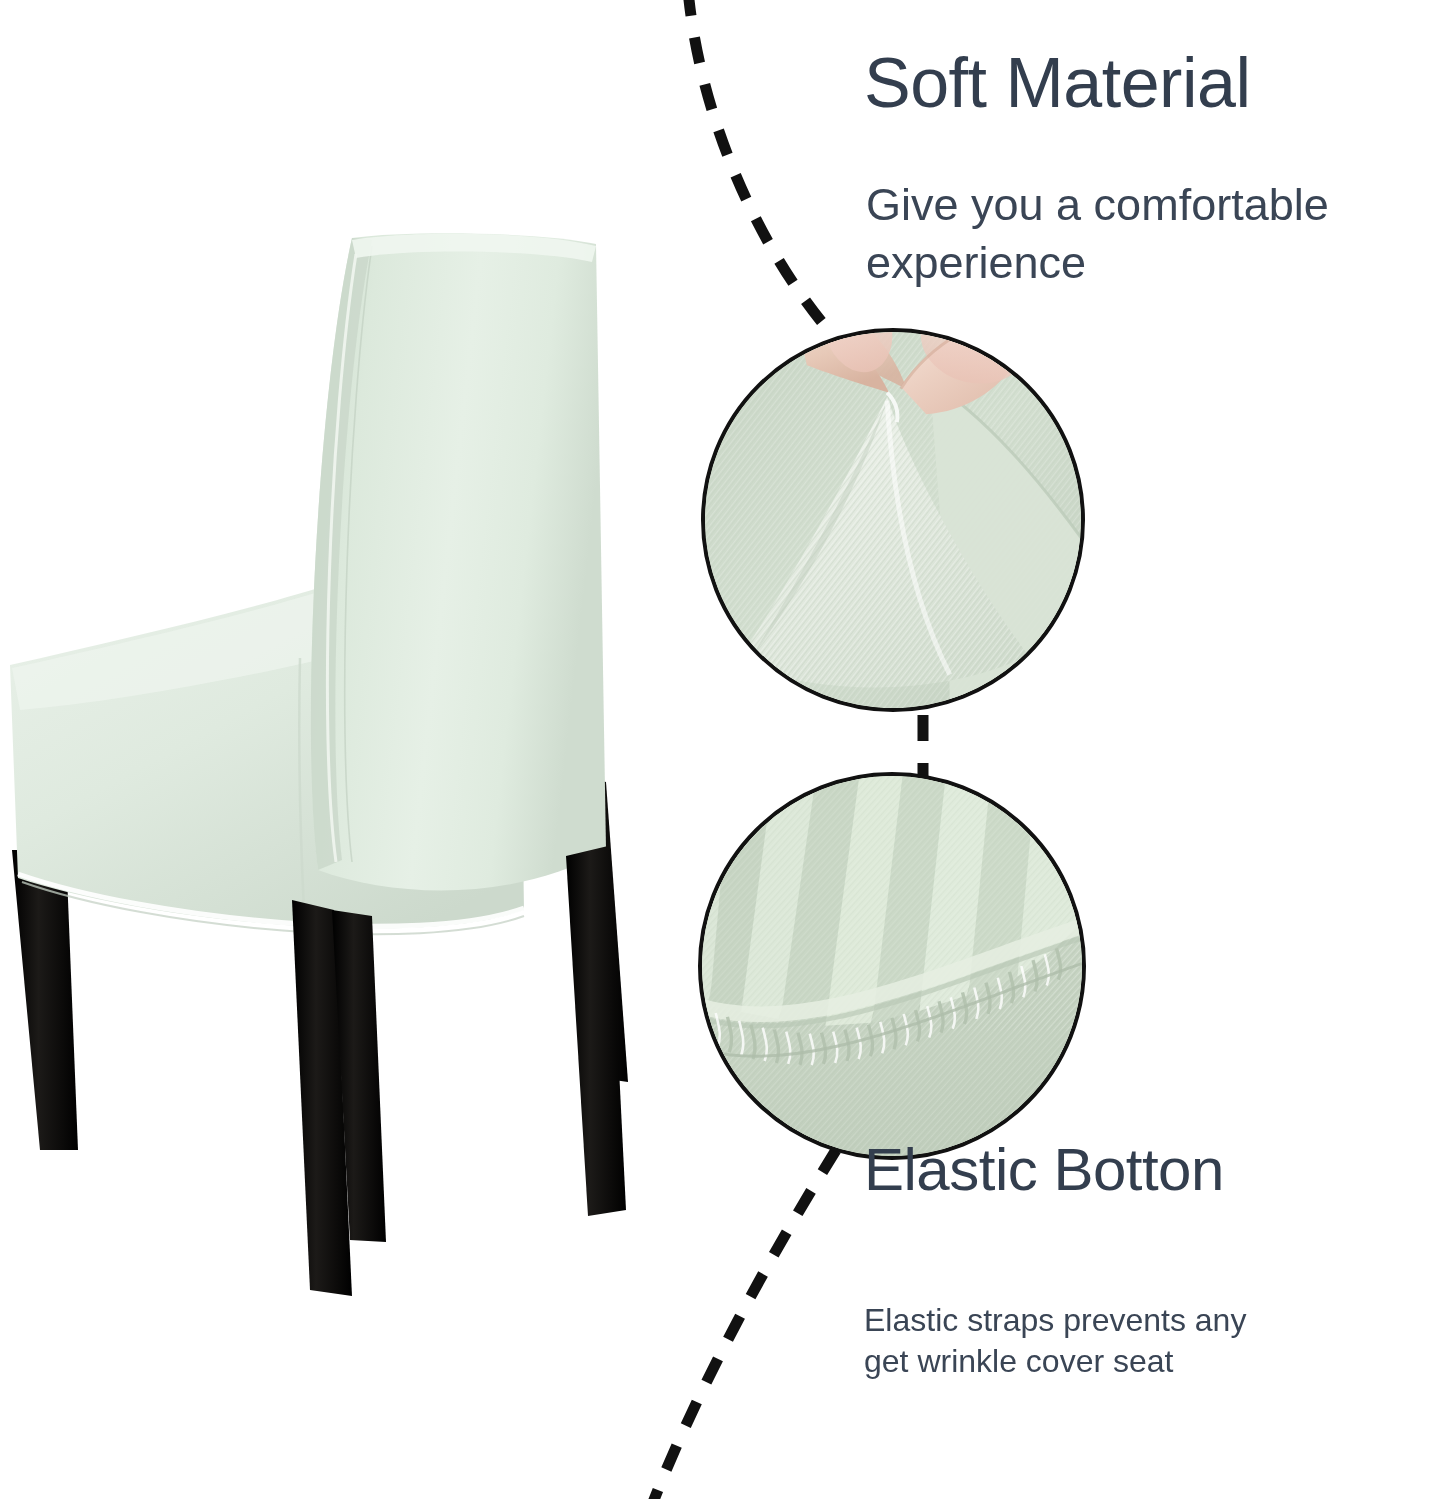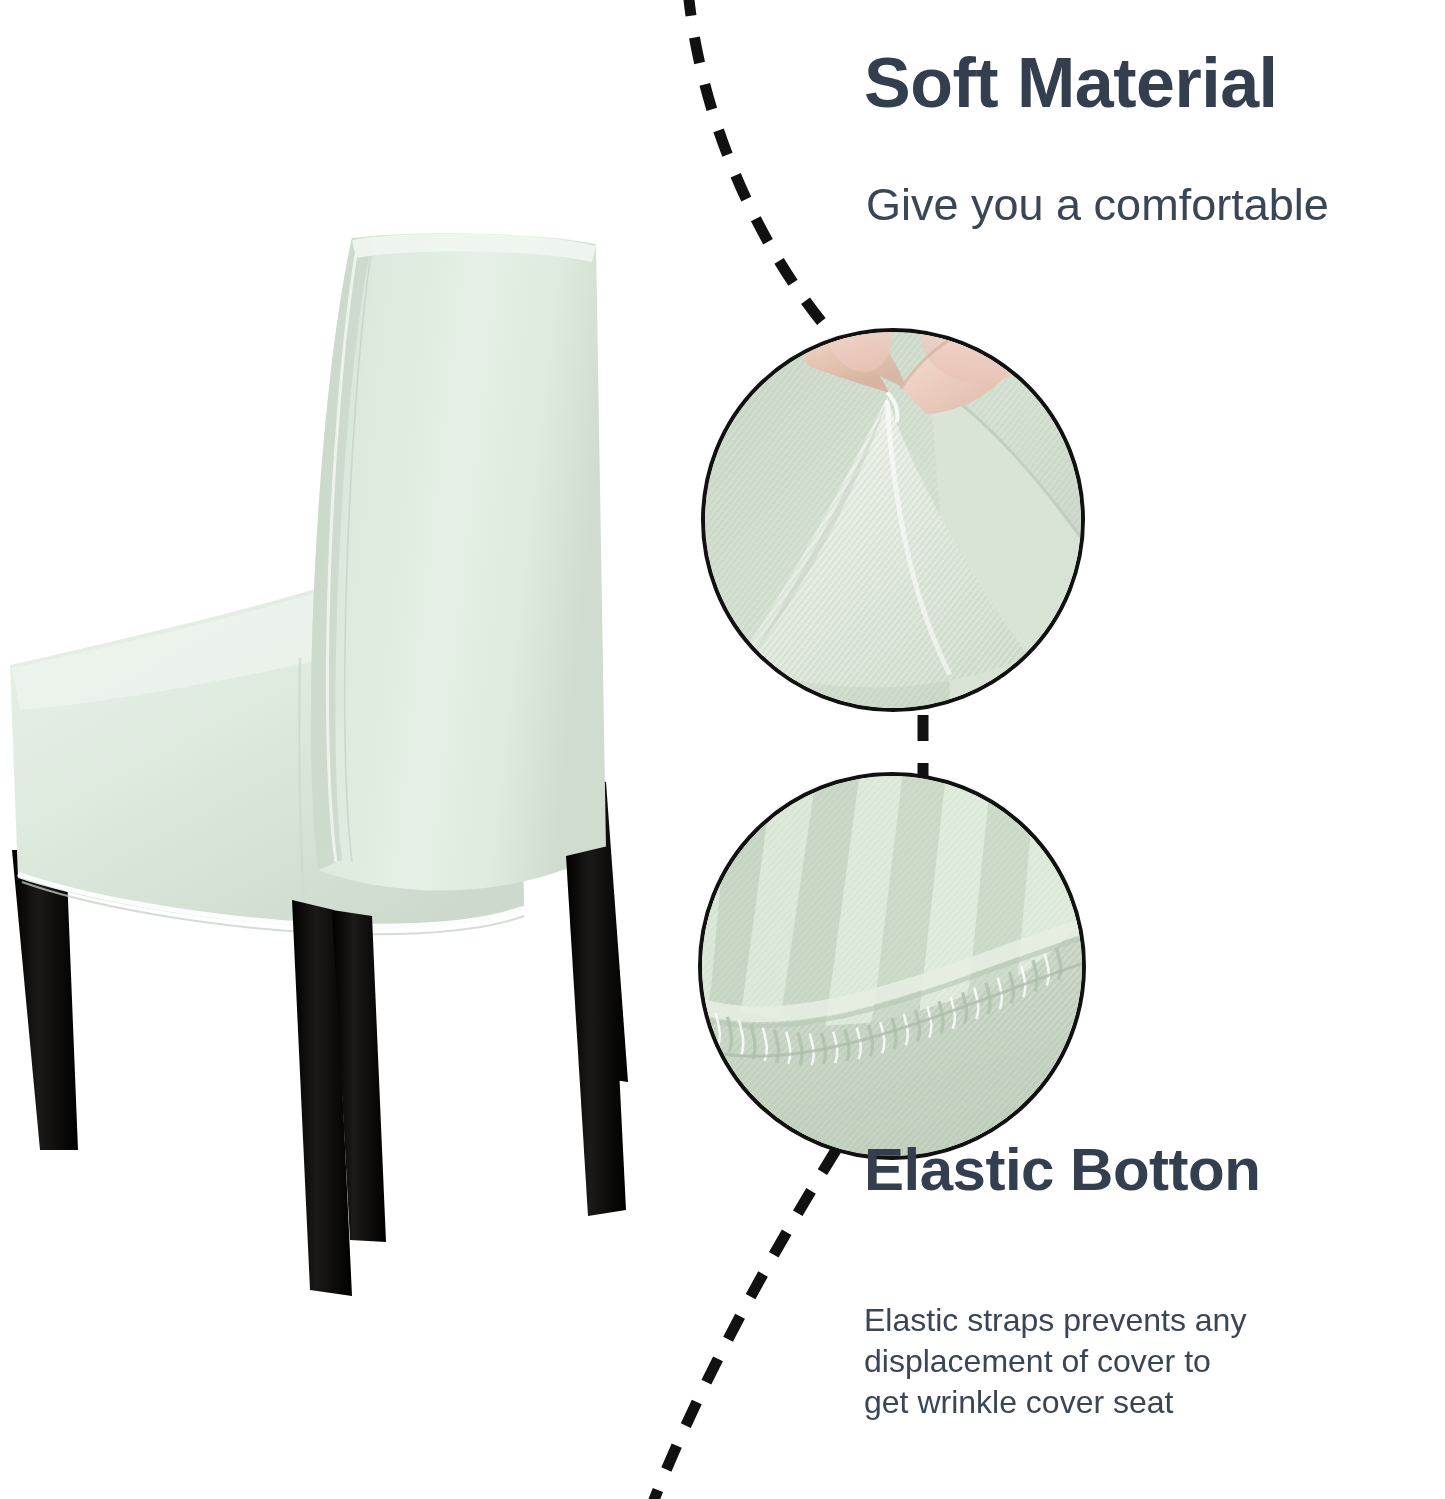--- a/index.html
+++ b/index.html
@@ -14,21 +14,21 @@
   #chair{position:absolute;left:0px;top:210px;width:670px;height:1110px;}
 
   
   .callout{position:absolute;border-radius:50%;overflow:hidden;
            border:4px solid #111111;box-sizing:border-box;background:#cfdbc9;}
   #callout-soft{left:701px;top:328px;width:384px;height:384px;}
   #callout-elastic{left:698px;top:772px;width:388px;height:388px;}
   .callout svg{display:block;width:100%;height:100%;}
 
   
-  .headline{position:absolute;font-weight:bold;color:#333e4e;
+  .headline{position:absolute;font-weight:normal;color:#333e4e;
             letter-spacing:-0.5px;line-height:1.0;white-space:nowrap;}
   .subtext{position:absolute;color:#3a4555;line-height:1.28;font-weight:400;}
 
   #soft-title{left:864px;top:48px;font-size:70px;}
   #soft-body{left:866px;top:176px;width:560px;font-size:45px;}
 
   #elastic-title{left:864px;top:1140px;font-size:60px;}
   #elastic-body{left:864px;top:1300px;width:580px;font-size:32px;}
 </style>
 </head>
@@ -258,23 +258,23 @@
           <path d="M-12,276 C100,314 250,238 398,188" fill="none" stroke="#aebdaa" stroke-width="3" opacity="0.8"></path>
         </g>
       </g>
     </svg>
   </div>
 
   <div class="headline" id="soft-title">Soft Material</div>
 
   <div class="subtext" id="soft-body">
     <div>Give you a comfortable</div>
+    <div>experience</div>
   </div>
 
   <div class="headline" id="elastic-title">Elastic Botton</div>
 
   <div class="subtext" id="elastic-body">
     <div>Elastic straps prevents any</div>
-    <div>displacement of cover to</div>
     <div>get wrinkle cover seat</div>
   </div>
 
 </div>
 
 </body></html>

